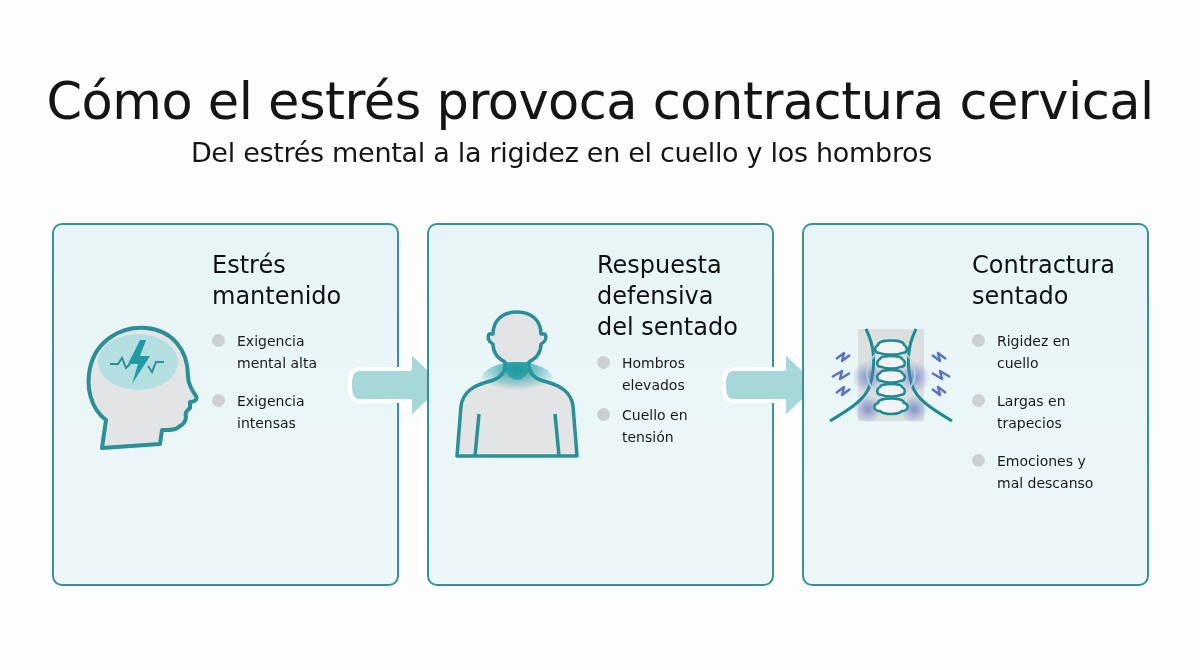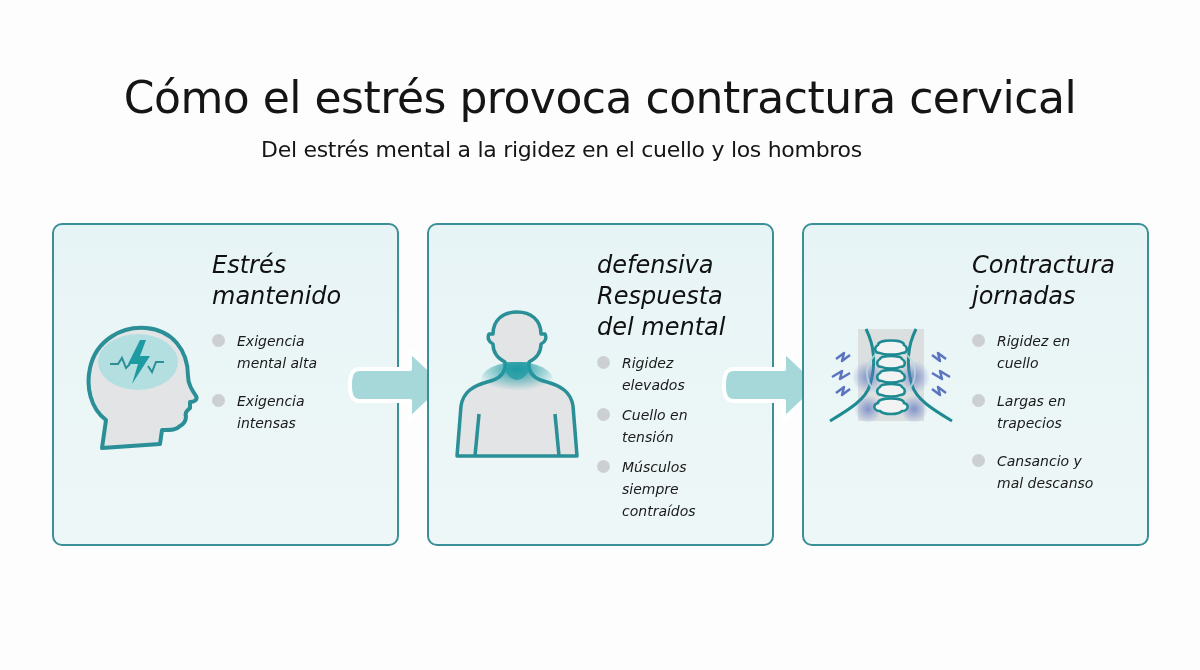--- a/index.html
+++ b/index.html
@@ -1,20 +1,20 @@
 <!DOCTYPE html>
 <html><head>
 <meta charset="utf-8">
 <style>
   * { box-sizing: border-box; margin: 0; padding: 0; }
   html, body { width: 1200px; height: 670px; background: #fdfdfd; overflow: hidden; }
   body { font-family: "DejaVu Sans", "Liberation Sans", sans-serif; color: #151515; position: relative; }
-  .title { position: absolute; top: 72px; left: 0; width: 1200px; text-align: center; font-size: 44px; font-weight: 400; letter-spacing: -0.5px; }
-  .subtitle { position: absolute; top: 137px; left: 0; width: 1087px; text-align: center; font-size: 22px; letter-spacing: -0.3px; padding-left: 36px; }
-  .card { position: absolute; top: 223px; height: 323px; border: 2px solid #3b8f97; border-radius: 10px; background: linear-gradient(180deg, #e7f4f5 0%, #eef7f8 100%); font-style: italic; }
+  .title { position: absolute; top: 72px; left: 0; width: 1200px; text-align: center; font-size: 51px; font-weight: 400; letter-spacing: -0.5px; }
+  .subtitle { position: absolute; top: 137px; left: 0; width: 1087px; text-align: center; font-size: 27px; letter-spacing: -0.3px; padding-left: 36px; }
+  .card { position: absolute; top: 223px; height: 363px; border: 2px solid #3b8f97; border-radius: 10px; background: linear-gradient(180deg, #e7f4f5 0%, #eef7f8 100%); }
   .card .heading { position: absolute; font-size: 24px; line-height: 31px; color: #111; }
   .card ul { position: absolute; list-style: none; }
   .card li { position: relative; padding-left: 25px; font-size: 14px; line-height: 22px; color: #1a1a1a; margin-bottom: 16px; }
   .card li .dot { position: absolute; left: 0; top: 4px; width: 13px; height: 13px; border-radius: 50%; background: #cdd0d2; }
   .illus { position: absolute; }
   .arrow { position: absolute; }
 </style>
 </head>
 <body>
 
@@ -47,40 +47,34 @@
   </svg>
 </div>
 
 <svg class="arrow" style="left:346px; top:347px;" width="110" height="76" viewBox="0 0 110 76">
   <rect x="56" y="0" width="30" height="76" fill="#fdfdfd"></rect>
   <path d="M14 22 L64 22 L64 4 L100 38 L64 72 L64 54 L14 54 C6 54 4 48 4 38 C4 28 6 22 14 22 Z" fill="#a6d8da" stroke="#ffffff" stroke-width="4" stroke-linejoin="round"></path>
 </svg>
 
 <div class="card" style="left:427px; width:347px;">
   <div class="heading" style="left:168px; top:25px;">
+    <div>Respuesta</div>
     <div>defensiva</div>
-    <div>Respuesta</div>
-    <div>del mental</div>
+    <div>del sentado</div>
   </div>
   <ul style="left:168px; top:127px;">
     <li style="margin-bottom:8px;">
         <span class="dot"></span>
-        <div>Rigidez</div>
+        <div>Hombros</div>
         <div>elevados</div>
       </li>
-    <li style="margin-bottom:8px;">
+    <li style="margin-bottom:23px;">
         <span class="dot"></span>
         <div>Cuello en</div>
         <div>tensión</div>
-      </li>
-    <li>
-        <span class="dot"></span>
-        <div>Músculos</div>
-        <div>siempre</div>
-        <div>contraídos</div>
       </li>
   </ul>
   <svg class="illus" style="left:24px; top:85px;" width="130" height="150" viewBox="0 0 130 150">
     <defs>
       <radialGradient id="neckGlow" cx="50%" cy="20%" r="60%">
         <stop offset="0%" stop-color="#1e9aa3"></stop>
         <stop offset="100%" stop-color="#1e9aa3" stop-opacity="0"></stop>
       </radialGradient>
     </defs>
     <path d="M4 146 L8 96 C10 82 20 76 34 72 C44 70 50 66 52 58 L52 52 C44 48 40 42 40 34 C36 32 34 28 36 24 L40 24 C40 10 50 2 64 2 C78 2 88 10 88 24 L92 24 C94 28 92 32 88 34 C88 42 84 48 76 52 L76 58 C78 66 84 70 94 72 C108 76 118 82 120 96 L124 146 Z" fill="#e3e4e5" stroke="#2a8f96" stroke-width="3.5" stroke-linejoin="round"></path>
@@ -92,36 +86,36 @@
 </div>
 
 <svg class="arrow" style="left:720px; top:347px;" width="110" height="76" viewBox="0 0 110 76">
   <rect x="56" y="0" width="30" height="76" fill="#fdfdfd"></rect>
   <path d="M14 22 L64 22 L64 4 L100 38 L64 72 L64 54 L14 54 C6 54 4 48 4 38 C4 28 6 22 14 22 Z" fill="#a6d8da" stroke="#ffffff" stroke-width="4" stroke-linejoin="round"></path>
 </svg>
 
 <div class="card" style="left:802px; width:347px;">
   <div class="heading" style="left:168px; top:25px;">
     <div>Contractura</div>
-    <div>jornadas</div>
+    <div>sentado</div>
   </div>
   <ul style="left:168px; top:105px;">
     <li>
         <span class="dot"></span>
         <div>Rigidez en</div>
         <div>cuello</div>
       </li>
     <li>
         <span class="dot"></span>
         <div>Largas en</div>
         <div>trapecios</div>
       </li>
     <li>
         <span class="dot"></span>
-        <div>Cansancio y</div>
+        <div>Emociones y</div>
         <div>mal descanso</div>
       </li>
   </ul>
   <svg class="illus" style="left:22px; top:100px;" width="130" height="100" viewBox="0 0 130 100">
     <defs>
       <radialGradient id="pain" cx="50%" cy="50%" r="50%">
         <stop offset="0%" stop-color="#5b74c0" stop-opacity="0.7"></stop>
         <stop offset="100%" stop-color="#5b74c0" stop-opacity="0"></stop>
       </radialGradient>
     </defs>

